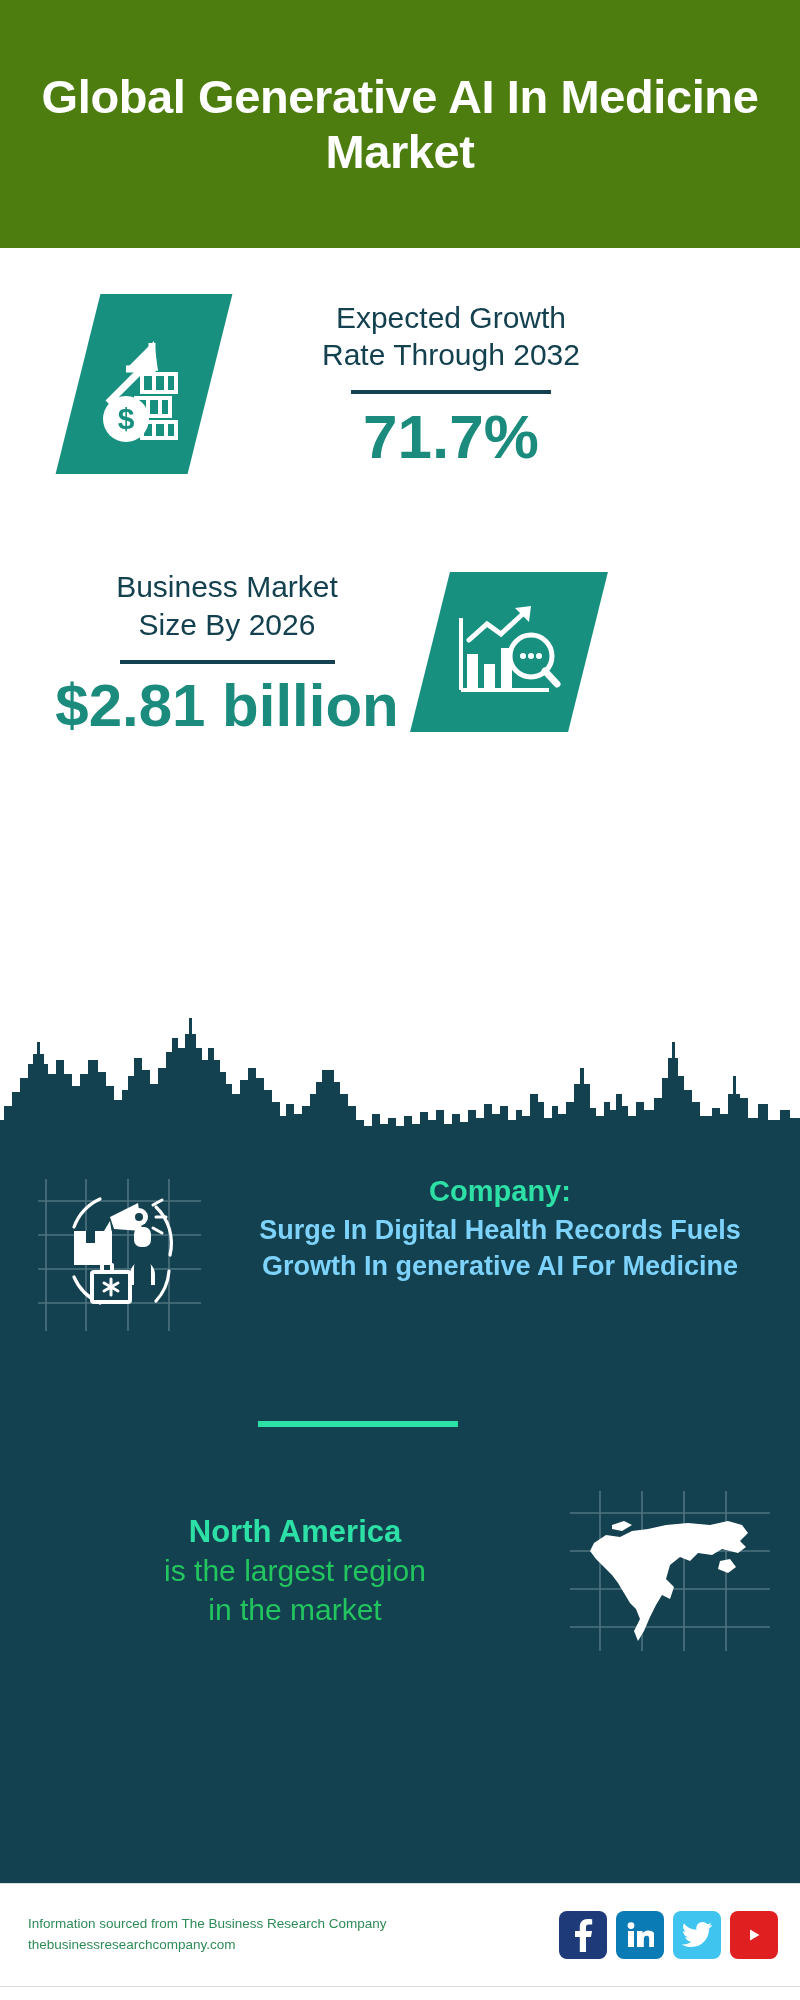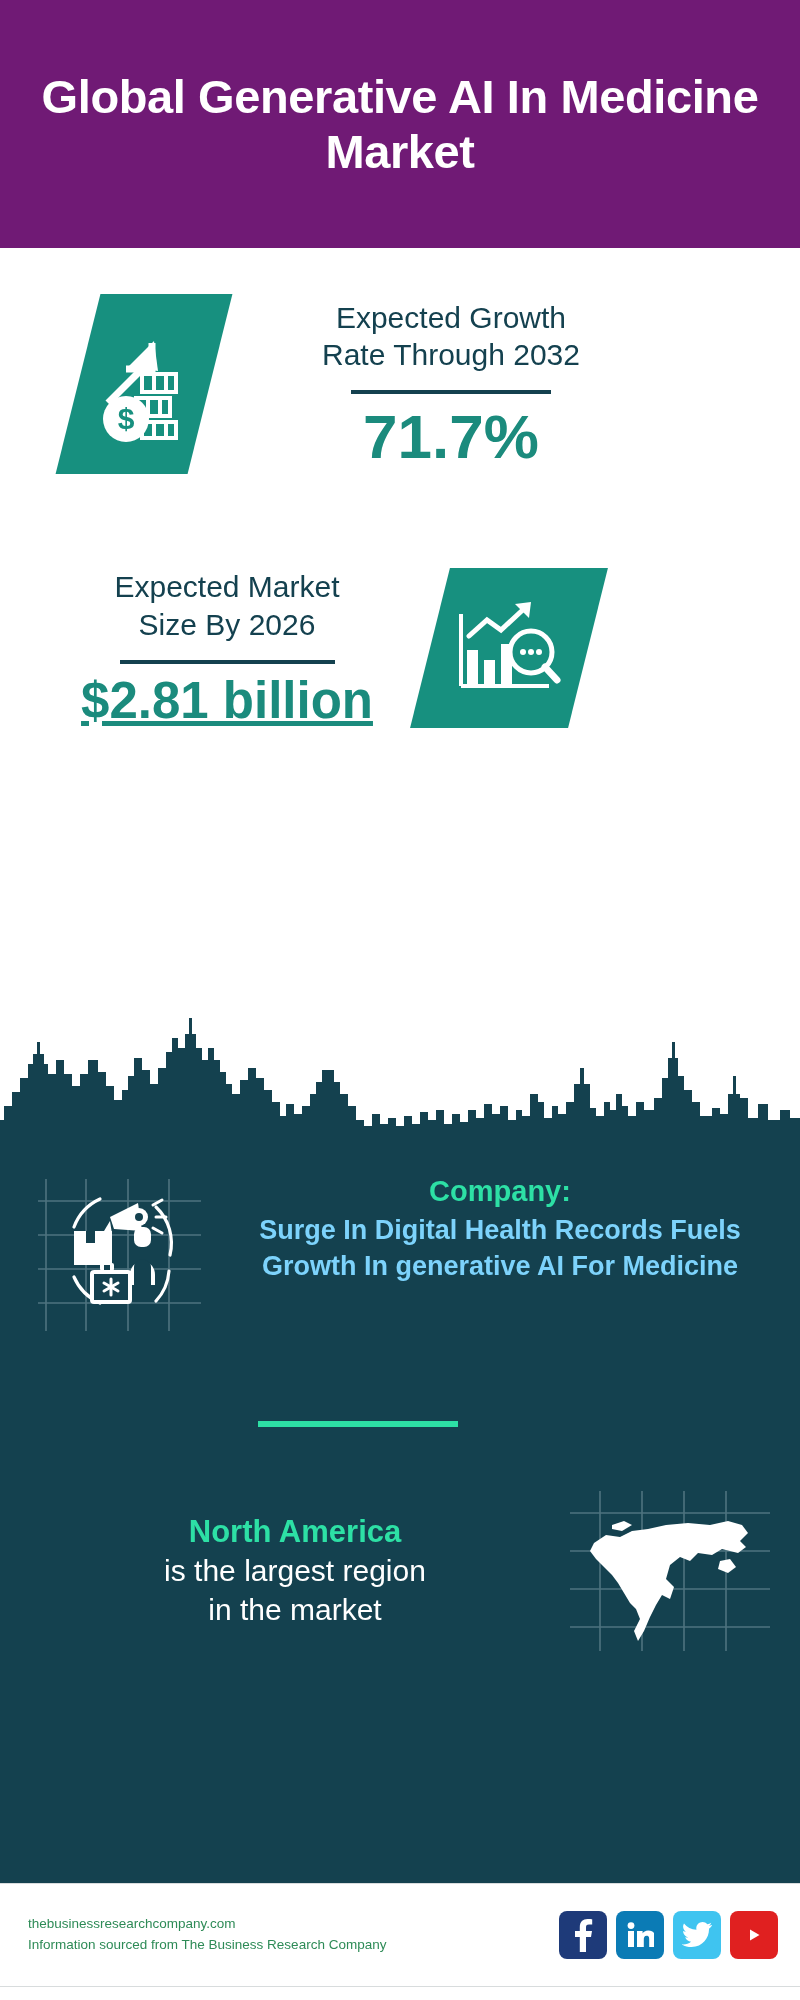--- a/index.html
+++ b/index.html
@@ -8,21 +8,21 @@
     width:800px; height:2000px;
     background:#ffffff;
     font-family:"Liberation Sans", sans-serif;
     overflow:hidden;
     position:relative;
   }
 
   
   .header {
     height:248px;
-    background:#701a75;
+    background:#4d7c0f;
     display:flex; align-items:center; justify-content:center;
     padding:0 40px;
   }
   .header-title {
     color:#ffffff;
     font-size:47px;
     font-weight:bold;
     line-height:1.18;
     text-align:center;
     letter-spacing:-0.4px;
@@ -69,21 +69,21 @@
   
   .block1 { position:absolute; left:0; top:46px; width:800px; }
   .block1 .para { width:132px; height:180px; margin-left:78px; }
   .block1 .stat-text { margin-left:46px; width:390px; }
 
   
   .block2 { position:absolute; left:0; top:320px; width:800px; }
   .block2 .stat-text { margin-left:42px; width:370px; }
   .block2 .para { width:158px; height:160px; margin-left:18px; }
   .block2 .stat-rule { width:215px; }
-  .block2 .stat-value { font-size:51px;text-decoration:underline; }
+  .block2 .stat-value { font-size:60px; }
 
   
   .skyline { display:block; width:800px; height:160px; margin-top:-2px; }
 
   
   .dark {
     background:#14414f;
     position:relative;
     height:728px;
     margin-top:-3px;
@@ -118,21 +118,21 @@
     display:flex; align-items:center;
     margin-top:64px;
   }
   .region-text { flex:1; text-align:center; padding-left:20px; }
   .region-name {
     color:#2de0a5;
     font-size:31px; font-weight:bold;
     line-height:1.25;
   }
   .region-sub {
-    color:#ffffff;
+    color:#22c55e;
     font-size:30px; font-weight:normal;
     line-height:1.3;
   }
   .region-map-wrap { width:200px; height:160px; position:relative; margin-right:30px; flex:none; }
 
   
   .footer {
     background:#ffffff;
     border-top:1px solid #d8dcdd;
     height:103px;
@@ -204,21 +204,21 @@
         <span>Rate Through 2032</span>
       </div>
       <div class="stat-rule"></div>
       <div class="stat-value">71.7%</div>
     </div>
   </div>
 
   <div class="stat-row block2">
     <div class="stat-text">
       <div class="stat-label">
-        <span>Expected Market</span><br>
+        <span>Business Market</span><br>
         <span>Size By 2026</span>
       </div>
       <div class="stat-rule"></div>
       <div class="stat-value">$2.81 billion</div>
     </div>
     <div class="para">
       <svg width="112" height="104" viewBox="0 0 112 104" fill="none">
 
         <path d="M16 40 L34 24 L48 34 L74 10" stroke="#fff" stroke-width="5" fill="none" stroke-linecap="round"></path>
         <path d="M62 8 L78 6 L76 22 Z" fill="#fff"></path>
@@ -326,22 +326,22 @@
         <path fill="#ffffff" d="M24 52 L36 44 L50 46 L62 40 L78 38 L96 34 L118 32 L140 34 L158 30 L172 34 L178 42 L170 50 L176 56 L168 62 L152 58 L142 64 L128 62 L120 70 L110 66 L100 74 L96 88 L104 96 L100 108 L92 104 L86 114 L80 126 L74 140 L68 150 L64 140 L70 128 L66 118 L60 112 L54 102 L48 92 L42 84 L34 76 L26 68 L20 60 Z"></path>
         <path fill="#ffffff" d="M150 70 L160 68 L166 76 L158 82 L148 78 Z"></path>
         <path fill="#ffffff" d="M42 34 L54 30 L62 34 L52 40 L42 38 Z"></path>
       </svg>
     </div>
   </div>
 </div>
 
 <div class="footer">
   <div class="footer-text">
+    <div class="footer-line">Information sourced from The Business Research Company</div>
     <div class="footer-line">thebusinessresearchcompany.com</div>
-    <div class="footer-line">Information sourced from The Business Research Company</div>
   </div>
   <div class="socials">
     <div class="sbtn s-fb">
       <svg width="26" height="34" viewBox="0 0 26 34">
           <path fill="#fff" d="M16 34V19h5l1-6h-6V9.5c0-1.7.5-2.9 3-2.9h3.2V1.2C21.6 1.1 19.7 1 17.5 1 12.9 1 9.8 3.8 9.8 9v4H5v6h4.8v15z"></path>
         </svg>
     </div>
     <div class="sbtn s-li">
       <svg width="28" height="28" viewBox="0 0 28 28">
           <rect x="2" y="10" width="6" height="16" fill="#fff"></rect>

